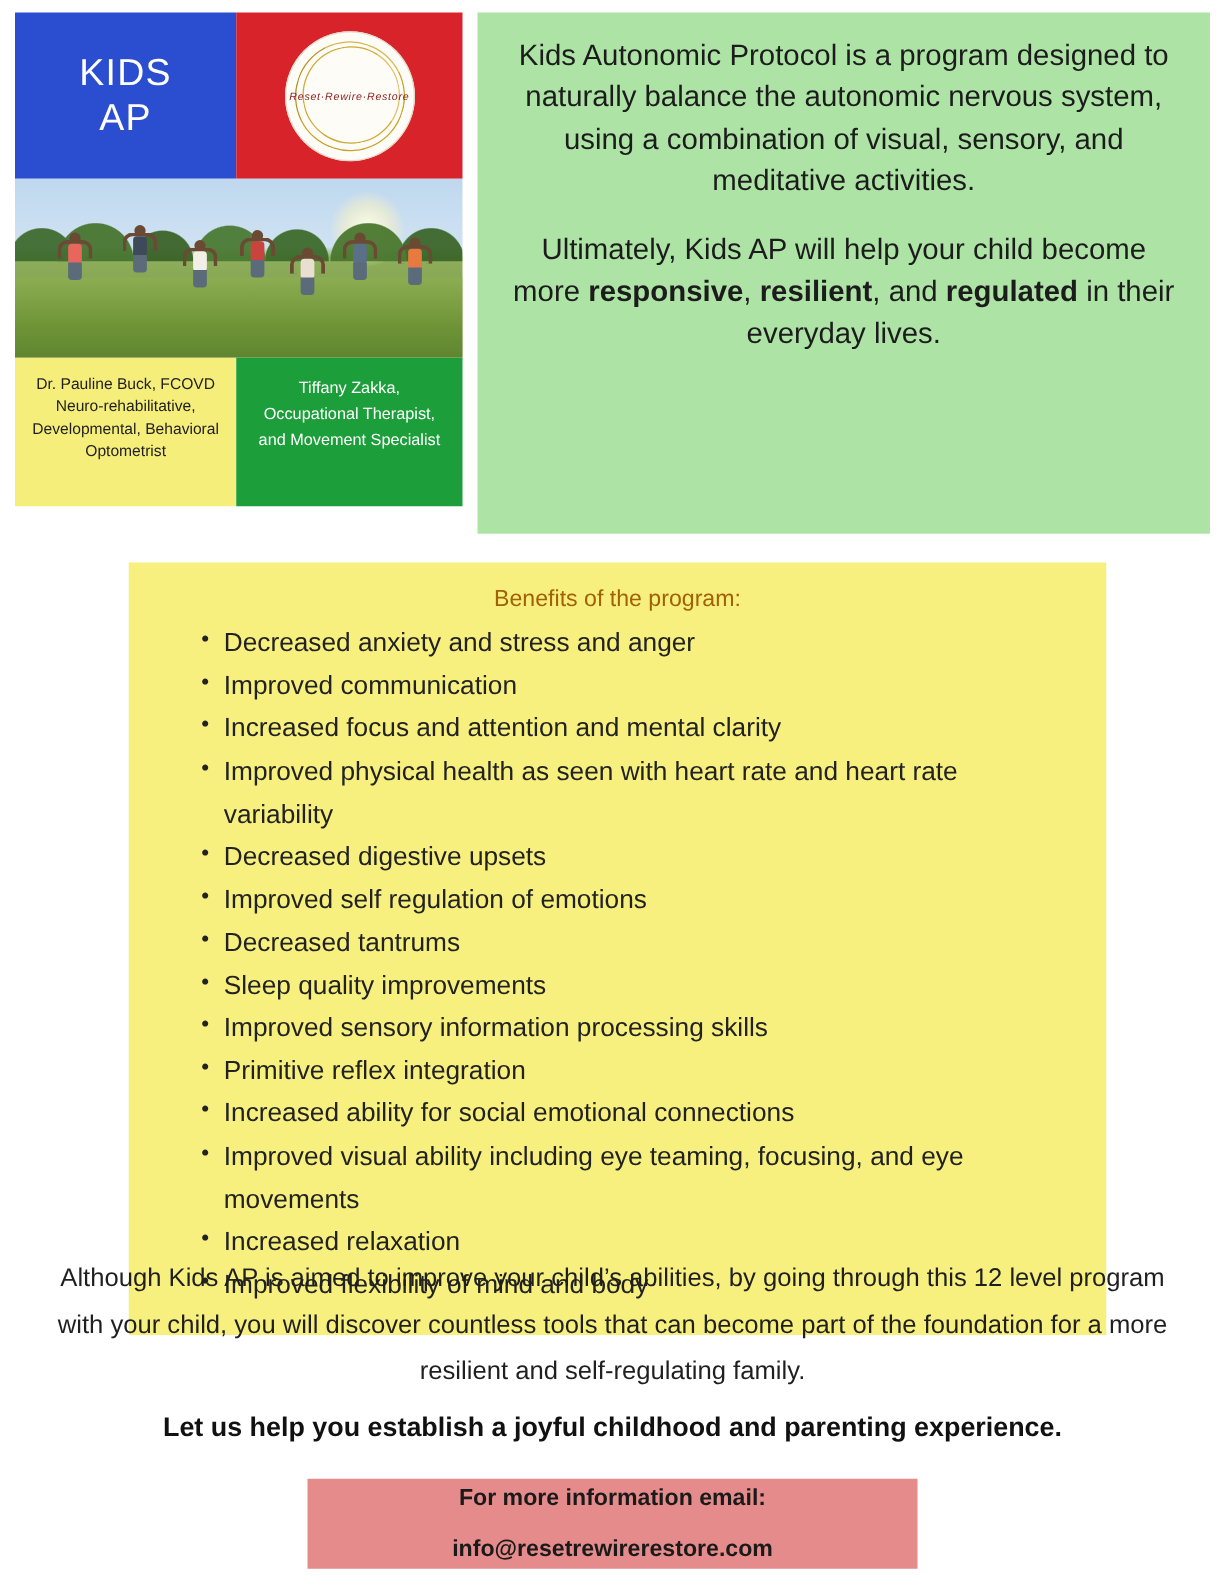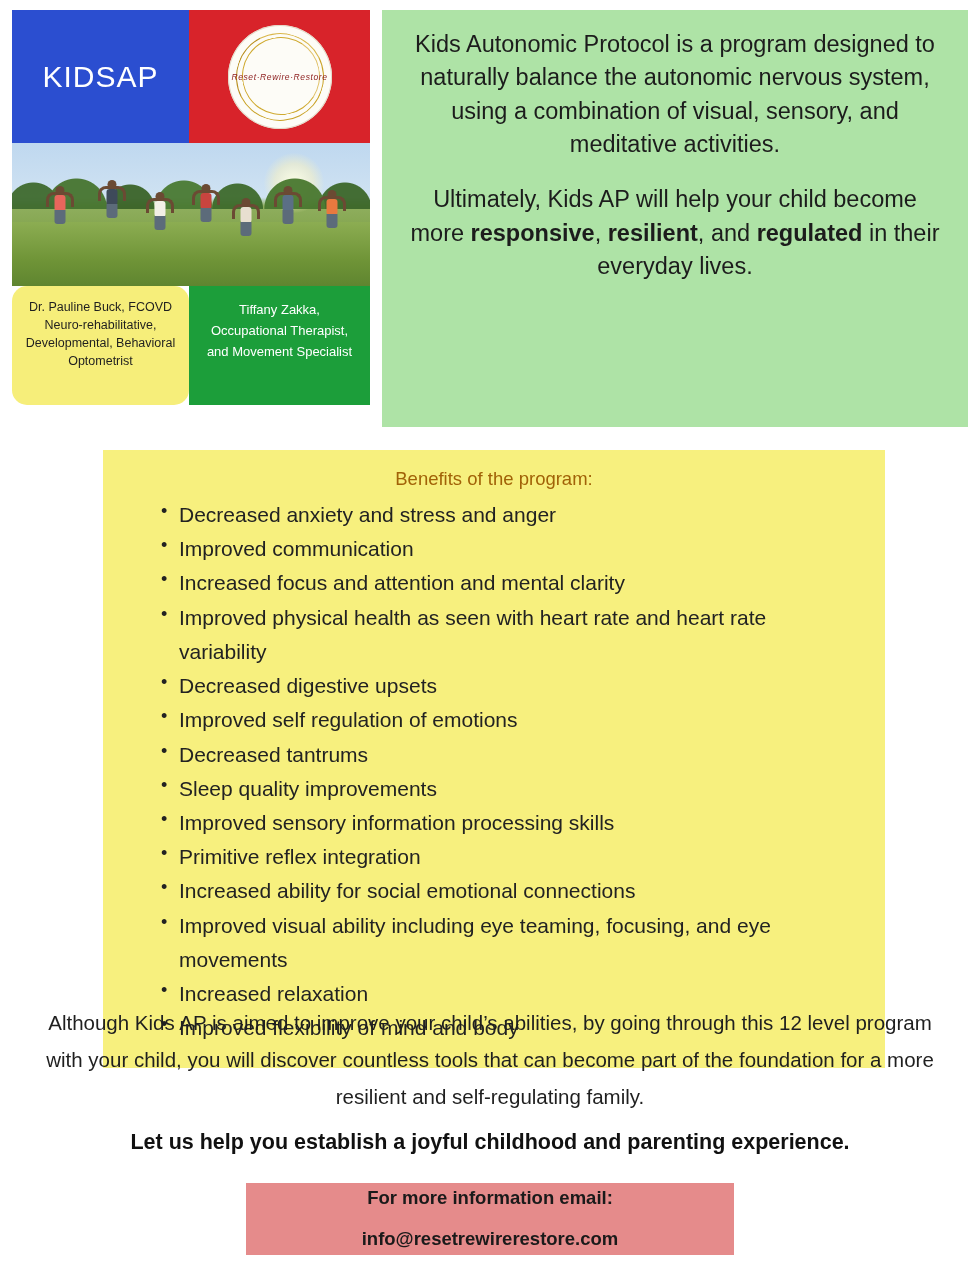--- a/index.html
+++ b/index.html
@@ -34,21 +34,21 @@
     width: 358px;
     height: 133px;
   }
 
   .logo-blue {
     width: 177px;
     height: 133px;
     background: #2b4ed0;
     color: #ffffff;
     display: flex;
-    flex-direction: row;
+    flex-direction: column;
     align-items: center;
     justify-content: center;
     font-size: 30px;
     letter-spacing: 1px;
     line-height: 1.18;
     text-align: center;
     font-weight: 400;
   }
   .logo-blue .l1 { display: block; }
   .logo-blue .l2 { display: block; position: relative; }
@@ -172,21 +172,20 @@
   .cred-yellow {
     width: 177px;
     min-height: 119px;
     background: #f6ee7a;
     color: #1f1f1f;
     font-size: 12.5px;
     line-height: 1.45;
     text-align: center;
     padding: 12px 6px 10px 6px;
     box-sizing: border-box;
-    border-radius: 15px;
   }
   .cred-green {
     width: 181px;
     min-height: 119px;
     background: #1c9e3a;
     color: #ffffff;
     font-size: 13px;
     line-height: 1.6;
     text-align: center;
     padding: 14px 16px 10px 16px;

